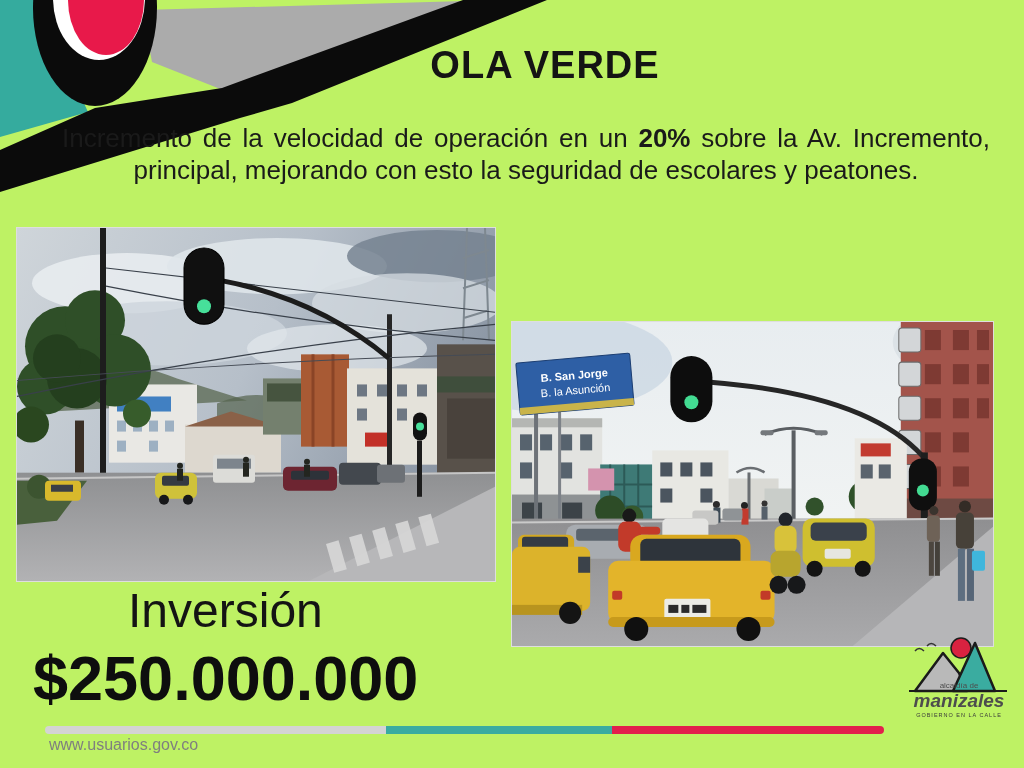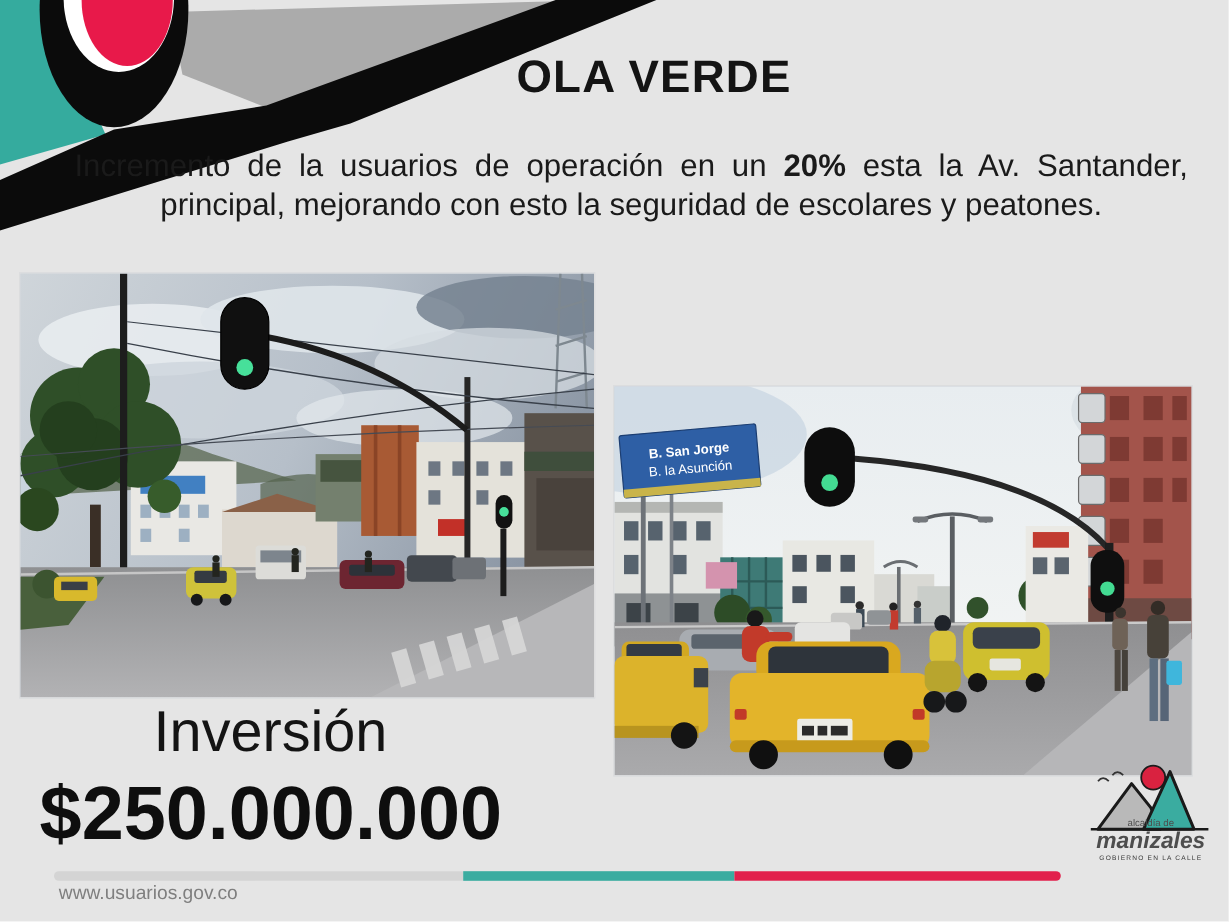--- a/index.html
+++ b/index.html
@@ -1,17 +1,17 @@
 <!DOCTYPE html>
 <html style="--teal: #35ab9e; --red: #e8194a; --deco_gray: #ababab; --ink: #0b0b0b; --bar_gray: #d4d4d4; --bar_teal: #3aaca0; --bar_red: #e2204c; --footer_text: #7f7f7f; --logo_red: #d92240;"><head>
 <meta charset="utf-8">
 <style>
   html,body{margin:0;padding:0;background:#ffffff;}
   .slide{
-    position:relative;width:1024px;height:768px;background:#e5e5e5;overflow:hidden;
+    position:relative;width:1024px;height:768px;background:#bef264;overflow:hidden;
     font-family:"Liberation Sans", sans-serif;color:#161616;
   }
   .deco{position:absolute;left:0;top:0;width:560px;height:200px;}
   .title{
     position:absolute;left:60px;top:45px;width:970px;text-align:center;
     font-size:38px;line-height:40px;font-weight:bold;color:#141414;letter-spacing:1px;
   }
   .intro{position:absolute;left:62px;top:123px;width:928px;font-size:26px;line-height:31.5px;color:#1a1a1a;}
   .intro .jline{text-align:justify;text-align-last:justify;}
   .intro .lline{text-align:center;}
@@ -40,21 +40,21 @@
     <polygon points="142,10 465,1 238,96 152,62" fill="var(--deco_gray,#ababab)"></polygon>
     <polygon points="463,0 547,0 292,103 240,118 0,192 0,150 95,108 222,88" fill="var(--ink,#0b0b0b)"></polygon>
     <ellipse cx="95" cy="8" rx="62" ry="98" fill="var(--ink,#0b0b0b)"></ellipse>
     <ellipse cx="99" cy="-2" rx="46" ry="62" fill="#ffffff"></ellipse>
     <ellipse cx="106" cy="0" rx="38" ry="55" fill="var(--red,#e8194a)"></ellipse>
   </svg>
 
   <div class="title">OLA VERDE</div>
 
   <div class="intro">
-    <div class="jline"><span>Incremento de la usuarios de operación en un </span><b>20%</b><span> esta la Av. Santander,</span></div>
+    <div class="jline"><span>Incremento de la velocidad de operación en un </span><b>20%</b><span> sobre la Av. Incremento,</span></div>
     <div class="lline">principal, mejorando con esto la seguridad de escolares y peatones.</div>
   </div>
 
   <div class="photo photo1">
     <svg viewBox="0 0 478 352" preserveAspectRatio="none">
       <defs>
         <linearGradient id="sky1" x1="0" y1="0" x2="1" y2="0.35">
           <stop offset="0" stop-color="#cfd5da"></stop>
             <stop offset="0.55" stop-color="#b6bfc9"></stop>
             <stop offset="1" stop-color="#8b96a4"></stop>

